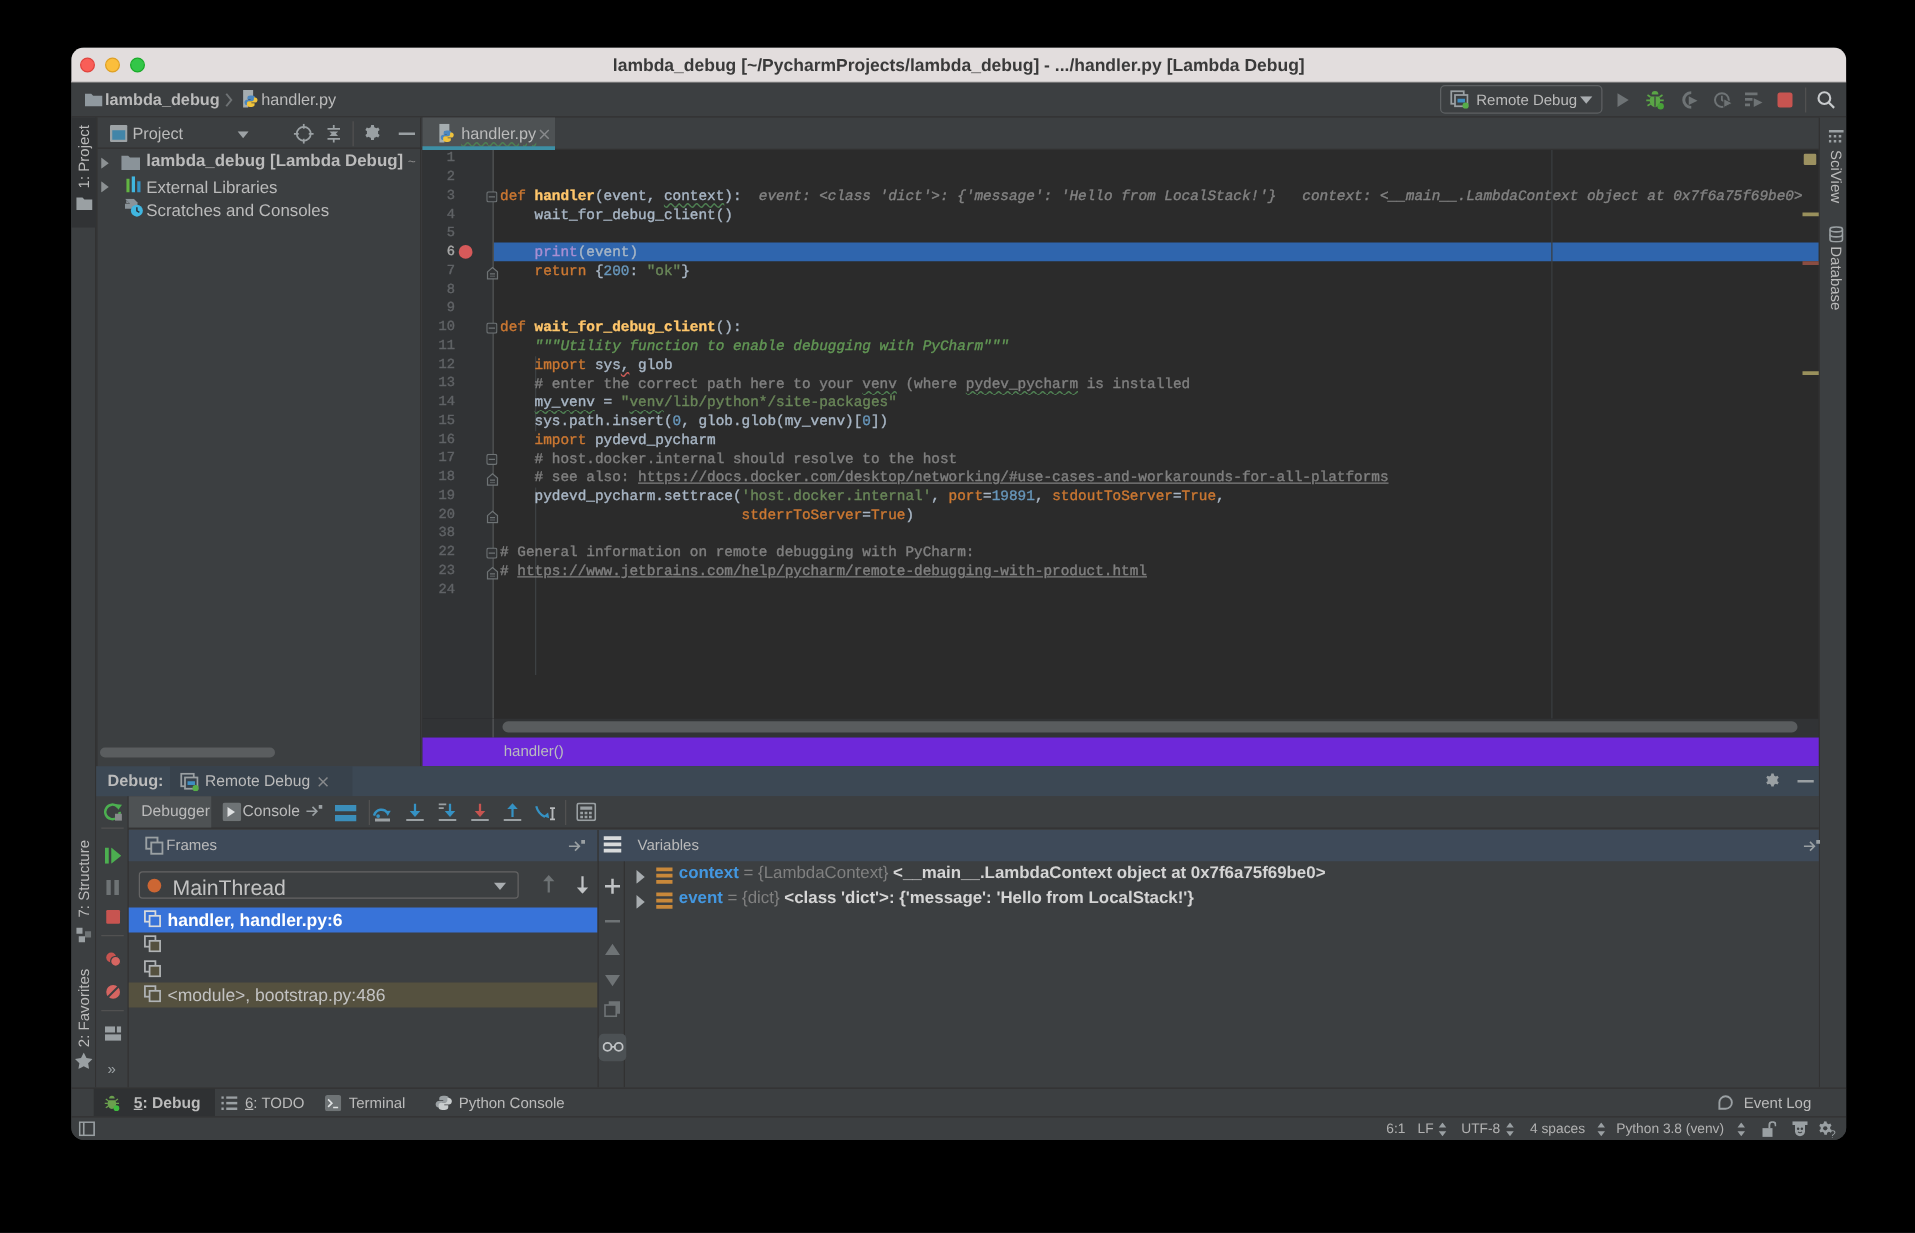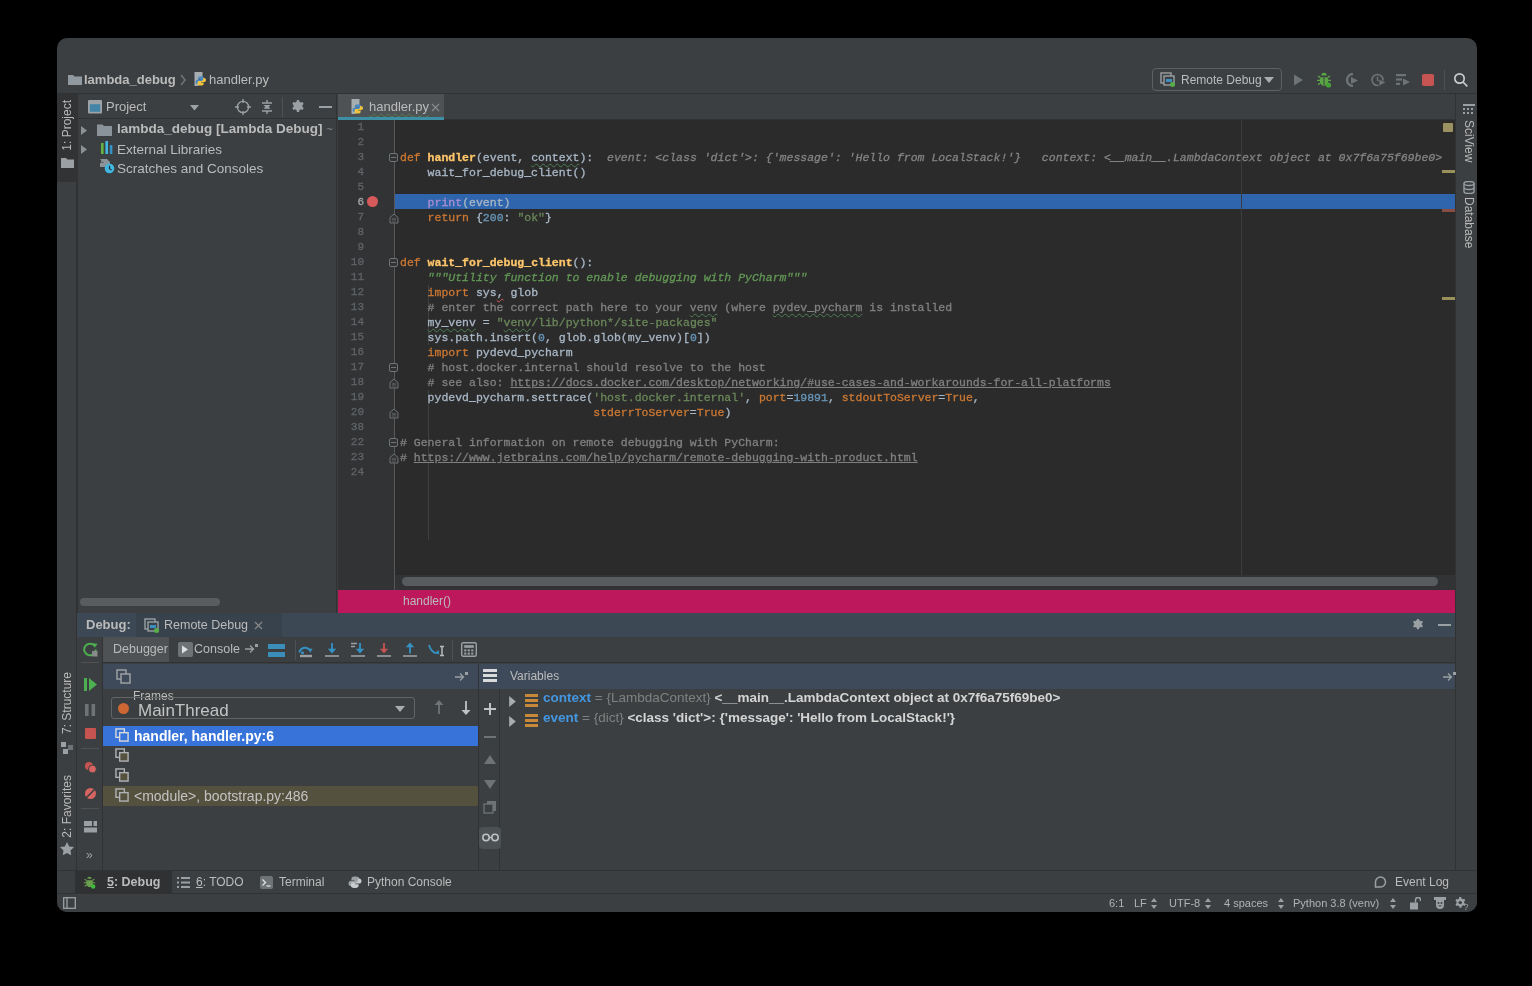--- a/index.html
+++ b/index.html
@@ -48,20 +48,26 @@
 #frames{position:absolute;left:26px;top:51px;width:375px;height:206px;}
 #framehead,#varhead{position:absolute;height:25px;background:#3e4a59;font-size:12px;color:#bbbbbb;}
 .frow{position:absolute;left:0;width:100%;height:20px;font-size:14px;color:#c3c3c3;line-height:20px;white-space:pre;}
 #vars{position:absolute;left:423px;top:51px;width:955px;height:206px;}
 .stat{font-size:11px;color:#b2b2b2;}
 .btab{font-size:12px;color:#bbbbbb;}
 svg{display:block;}
 </style></head>
 <body>
 <div id="win">
+  <div id="titlebar">
+    <div class="tl" style="left:7px;background:#f95e57;border:0.5px solid #e0443e;"></div>
+    <div class="tl" style="left:27px;background:#fbbe3c;border:0.5px solid #dfa023;"></div>
+    <div class="tl" style="left:47px;background:#33c648;border:0.5px solid #1aab29;"></div>
+    <div class="t">lambda_debug [~/PycharmProjects/lambda_debug] - .../handler.py [Lambda Debug]</div>
+  </div>
   <div id="maintb">
 
     <svg class="abs" style="left:11px;top:7px;" width="14" height="13" viewBox="0 0 14 13">
         <path d="M0 2h5l1.5 1.5H14V12H0z" fill="#90999f"></path>
       </svg>
     <div class="abs crumb bold" style="left:27px;top:6px;">lambda_debug</div>
     <svg class="abs" style="left:122px;top:8px;" width="8" height="12" viewBox="0 0 8 12">
         <path d="M2 1l4 5-4 5" stroke="#6f7375" stroke-width="1.6" fill="none"></path>
       </svg>
     <svg class="abs" style="left:134px;top:5px;" width="16" height="16" viewBox="0 0 16 16">
@@ -348,21 +354,21 @@
       <div class="cl" style="left:62px;top:330px;"><span class="com"># <span class="lnk">https://www.jetbrains.com/help/pycharm/remote-debugging-with-product.html</span></span></div>
       </div>
 
       <div class="abs" style="left:29px;top:76px;width:11px;height:11px;border-radius:50%;background:#d65a5a;"></div>
     </div>
 
     <div class="abs" style="left:0;top:481px;width:1117px;height:15px;background:#313335;">
       <div class="abs" style="left:56px;top:0;width:1px;height:15px;background:#56585a;"></div>
       <div class="abs" style="left:64px;top:2px;width:1036px;height:9px;border-radius:4.5px;background:#595c5e;"></div>
     </div>
-    <div class="abs" style="left:0;top:496px;width:1117px;height:23px;background:#be185d;">
+    <div class="abs" style="left:0;top:496px;width:1117px;height:23px;background:#6d28d9;">
       <div class="abs" style="left:65px;top:4px;font-size:12px;color:#b9bcbe;">handler()</div>
     </div>
     <div class="abs" style="left:1105px;top:29px;width:10px;height:9px;background:#9c9160;border-radius:1px;"></div>
     <div class="abs" style="left:1104px;top:76px;width:13px;height:3px;background:#99905c;"></div>
     <div class="abs" style="left:1104px;top:115px;width:13px;height:3px;background:#8a4d42;"></div>
     <div class="abs" style="left:1104px;top:203px;width:13px;height:3px;background:#99905c;"></div>
 
   </div>
   <div id="debug">
     <div id="dbghead">
@@ -481,21 +487,21 @@
           </g>
         </svg>
     </div>
 
     <div id="frames">
       <div id="framehead" style="left:0;top:0;width:375px;">
         <svg class="abs" style="left:13px;top:5px;" width="15" height="15" viewBox="0 0 15 15">
             <rect x="1" y="1" width="9" height="9" fill="none" stroke="#9aa0a3" stroke-width="1.5"></rect>
             <rect x="5" y="5" width="9" height="9" fill="#3e4a59" stroke="#9aa0a3" stroke-width="1.5"></rect>
           </svg>
-        <div class="abs" style="left:30px;top:5px;margin-top:20px;">Frames</div>
+        <div class="abs" style="left:30px;top:5px;">Frames</div>
         <svg class="abs" style="left:352px;top:7px;" width="13" height="12" viewBox="0 0 13 12">
             <path d="M0 6h8M5 2.5L8.5 6 5 9.5" stroke="#9aa0a3" stroke-width="1.3" fill="none"></path>
             <rect x="10" y="1" width="3" height="3" fill="#9aa0a3"></rect>
           </svg>
       </div>
 
       <div class="abs" style="left:8px;top:33px;width:304px;height:22px;border:1px solid #646464;border-radius:3px;">
         <div class="abs" style="left:6px;top:5px;width:11px;height:11px;border-radius:50%;background:#cc6633;"></div>
         <div class="abs" style="left:26px;top:3px;font-size:17px;color:#c3c3c3;">MainThread</div>
         <svg class="abs" style="left:283px;top:8px;" width="10" height="7" viewBox="0 0 10 7">

